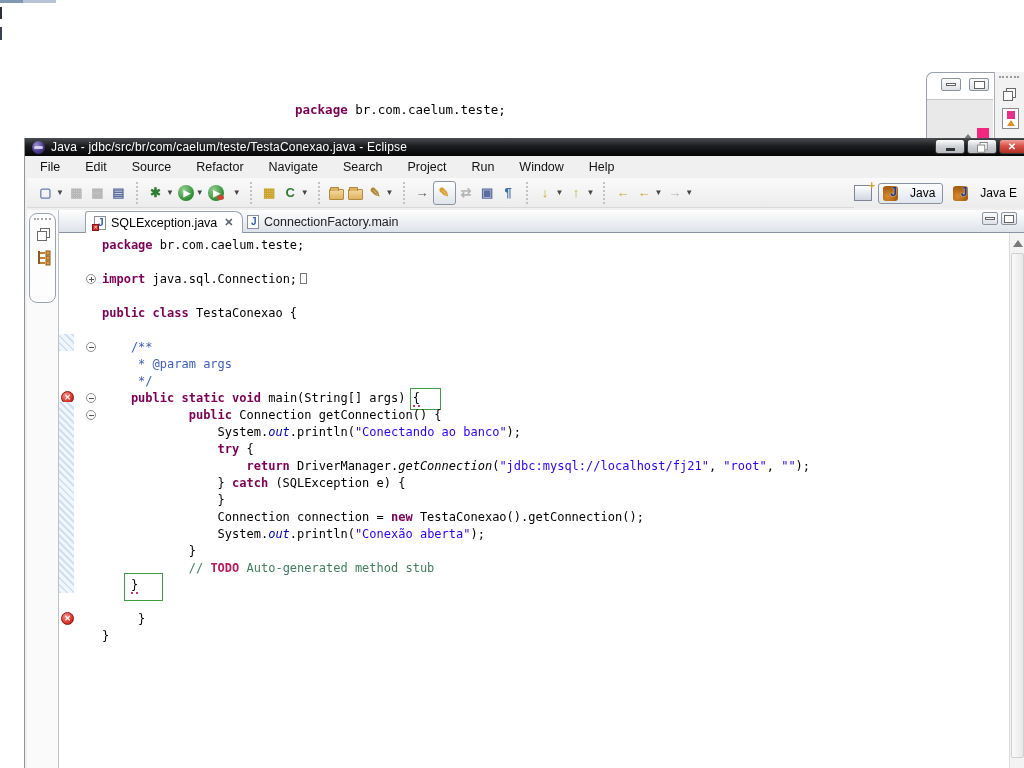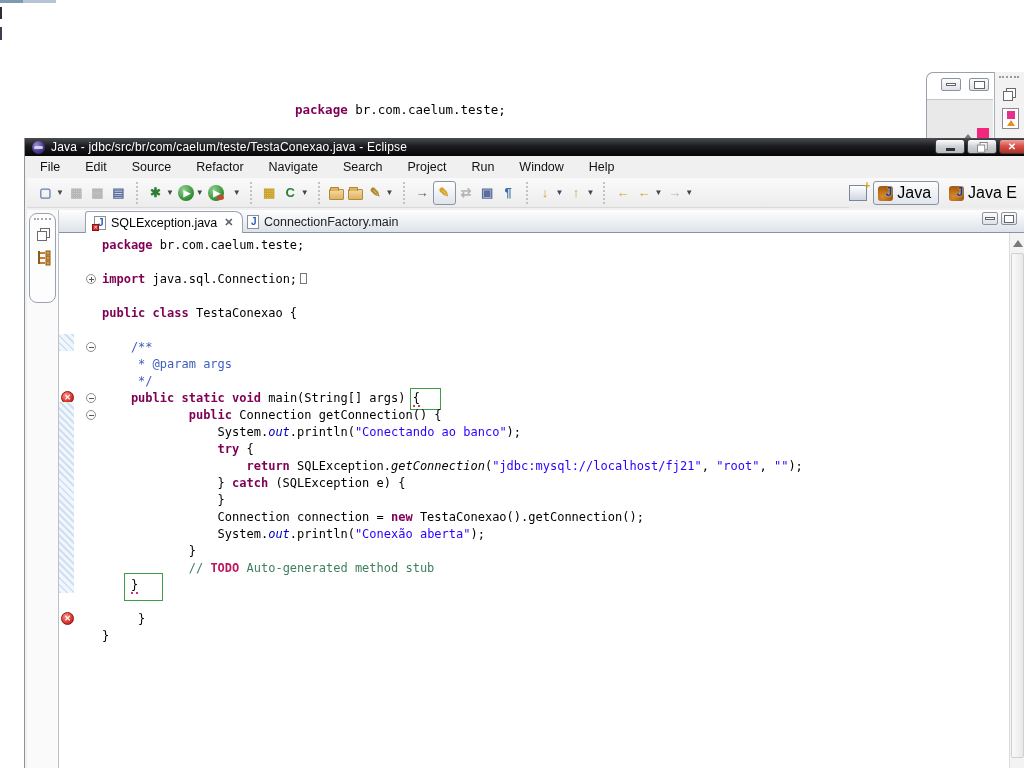--- a/index.html
+++ b/index.html
@@ -71,21 +71,21 @@
   .folder-ic:before { content:""; position:absolute; left:0; top:-3px; width:7px; height:3px; background:#dfb25f; border:1px solid #b08a3e; border-bottom:none; border-radius:1px 1px 0 0; }
 
   #persp { position:absolute; right:0; top:40px; height:30px; display:flex; align-items:center; gap:6px;
            padding-right:0; background:linear-gradient(#fafafa,#ececec); }
   .persp-open { width:18px; height:16px; border:1px solid #7d8698; background:linear-gradient(#fff,#cfd6e2); position:relative; }
   .persp-open:after { content:"+"; position:absolute; right:-4px; top:-7px; color:#c9a227; font-weight:bold; font-size:11px; }
   .persp-btn { display:flex; align-items:center; gap:4px; padding:2px 7px 2px 4px; }
   .persp-btn.active { border:1px solid #8a92a2; border-radius:3px; background:linear-gradient(#fdfdfd,#e0e6ee); }
   .persp-ic { width:15px; height:15px; position:relative; background:radial-gradient(circle at 30% 70%, #d98b2b, #a85f10 60%); border-radius:3px; }
   .persp-ic .j { position:absolute; right:1px; top:-1px; color:#1a3a8c; font-weight:bold; font-size:12px; text-shadow:0 0 2px #fff; }
-  .persp-label { font-size:16px; white-space:nowrap; }
+  .persp-label { font-size:12px; white-space:nowrap;margin-left:8px; }
 
   
   #faststrip { position:absolute; left:2px; top:72px; width:32px; height:558px; background:#fafafa; border-right:1px solid #bcc2cc; }
   #fastbox { position:absolute; left:2px; top:3px; width:27px; height:90px; border:1px solid #9aa2ae; border-radius:8px; background:#fdfdfd; }
   #fastbox .grip { position:absolute; left:4px; top:4px; width:17px; border-top:2px dotted #a8a8a8; }
   #fastbox .ric { position:absolute; left:7px; top:14px; }
   .tree-ic { position:absolute; left:6px; top:36px; }
 
   
   #tabstrip { position:absolute; left:34px; top:72px; width:966px; height:23px;
@@ -361,21 +361,21 @@
           <div class="codeline" style="padding-left: calc(0ch + 3px);"></div>
           <div class="codeline" style="padding-left: calc(0ch + 3px);"><span class="k">public</span><span> </span><span class="k">class</span><span> TestaConexao {</span></div>
           <div class="codeline" style="padding-left: calc(0ch + 3px);"></div>
           <div class="codeline" style="padding-left: calc(4ch + 3px);"><span class="d">/**</span></div>
           <div class="codeline" style="padding-left: calc(4ch + 3px);"><span class="d"> * @param args</span></div>
           <div class="codeline" style="padding-left: calc(4ch + 3px);"><span class="d"> */</span></div>
           <div class="codeline" style="padding-left: calc(4ch + 3px);"><span class="k">public</span><span> </span><span class="k">static</span><span> </span><span class="k">void</span><span> main(String[] args) </span><span class="gbox"><span class="sq">{</span></span></div>
           <div class="codeline" style="padding-left: calc(12ch + 3px);"><span class="k">public</span><span> Connection getConnection() {</span></div>
           <div class="codeline" style="padding-left: calc(16ch + 3px);"><span>System.</span><span class="f">out</span><span>.println(</span><span class="s">"Conectando ao banco"</span><span>);</span></div>
           <div class="codeline" style="padding-left: calc(16ch + 3px);"><span class="k">try</span><span> {</span></div>
-          <div class="codeline" style="padding-left: calc(20ch + 3px);"><span class="k">return</span><span> SQLException.</span><span class="m">getConnection</span><span>(</span><span class="s">"jdbc:mysql://localhost/fj21"</span><span>, </span><span class="s">"root"</span><span>, </span><span class="s">""</span><span>);</span></div>
+          <div class="codeline" style="padding-left: calc(20ch + 3px);"><span class="k">return</span><span> DriverManager.</span><span class="m">getConnection</span><span>(</span><span class="s">"jdbc:mysql://localhost/fj21"</span><span>, </span><span class="s">"root"</span><span>, </span><span class="s">""</span><span>);</span></div>
           <div class="codeline" style="padding-left: calc(16ch + 3px);"><span>} </span><span class="k">catch</span><span> (SQLException e) {</span></div>
           <div class="codeline" style="padding-left: calc(16ch + 3px);"><span>}</span></div>
           <div class="codeline" style="padding-left: calc(16ch + 3px);"><span>Connection connection = </span><span class="k">new</span><span> TestaConexao().getConnection();</span></div>
           <div class="codeline" style="padding-left: calc(16ch + 3px);"><span>System.</span><span class="f">out</span><span>.println(</span><span class="s">"Conexão aberta"</span><span>);</span></div>
           <div class="codeline" style="padding-left: calc(12ch + 3px);"><span>}</span></div>
           <div class="codeline" style="padding-left: calc(12ch + 3px);"><span class="c">// </span><span class="t">TODO</span><span class="c"> Auto-generated method stub</span></div>
           <div class="codeline" style="padding-left: calc(4ch + 3px);"><span class="gbox2"><span class="sq">}</span></span></div>
           <div class="codeline" style="padding-left: calc(0ch + 3px);"></div>
           <div class="codeline" style="padding-left: calc(5ch + 3px);"><span>}</span></div>
           <div class="codeline" style="padding-left: calc(0ch + 3px);"><span>}</span></div>

